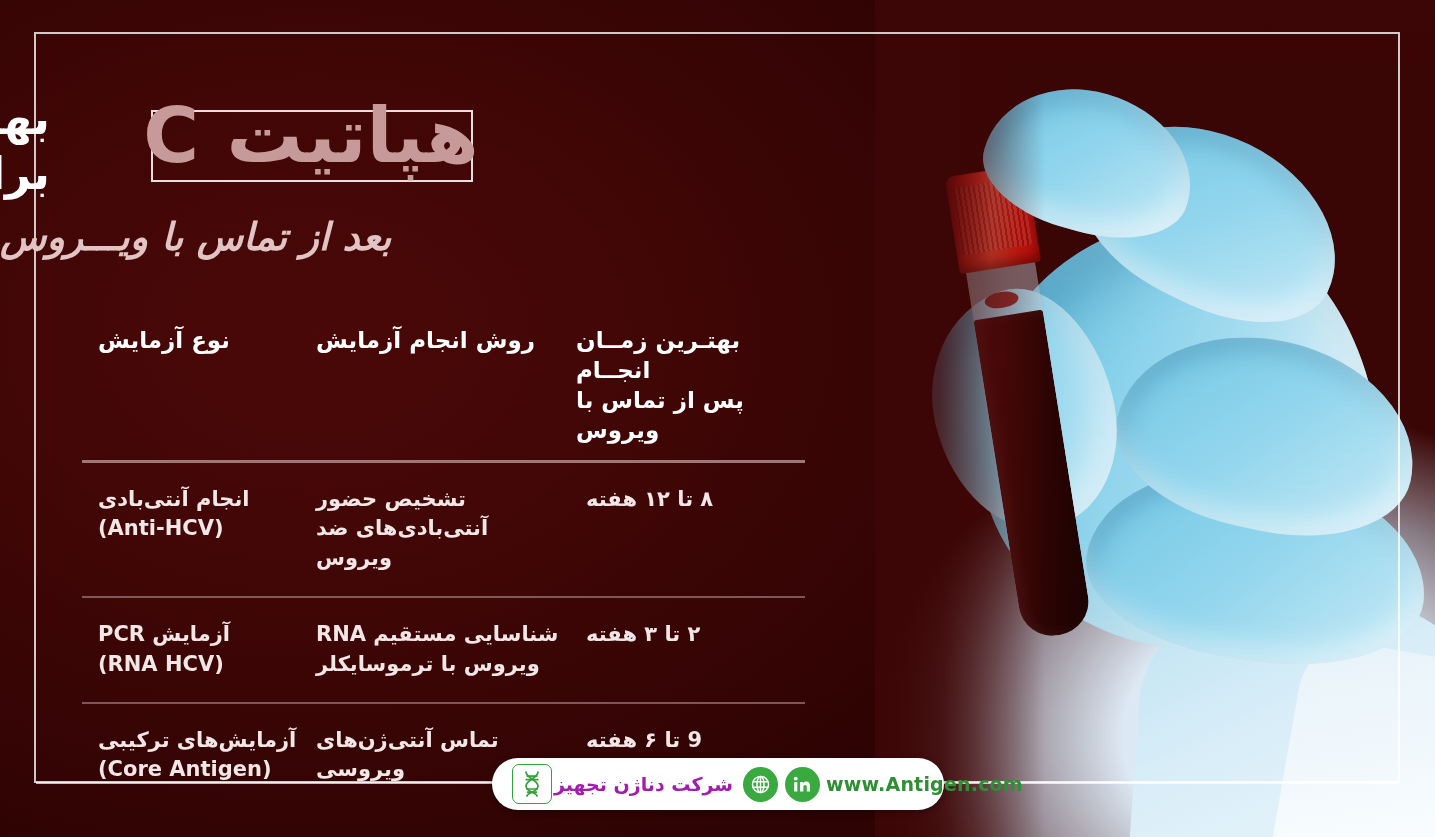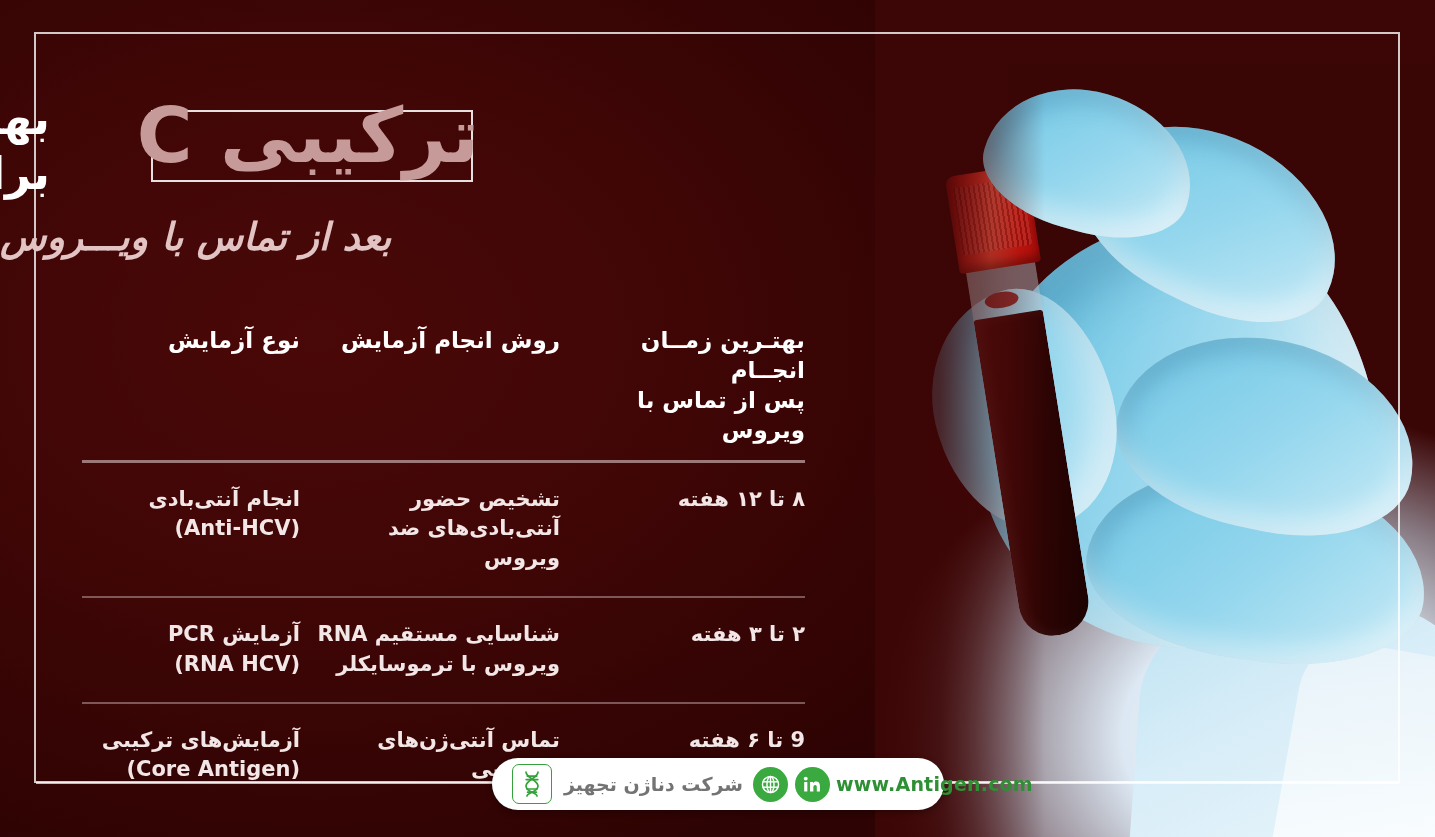--- a/index.html
+++ b/index.html
@@ -289,21 +289,21 @@
     font-size: 23px;
     font-weight: 700;
     line-height: 1.30;
     padding-bottom: 10px;
   }
   .col-type   { width: 218px; }
   .col-method { width: 260px; }
   .col-time   { width: 245px; }
   .cell {
     box-sizing: border-box;
-    text-align: right;
+    text-align: left;
     direction: rtl;
     padding-left: 16px;
   }
   .rule-head {
     height: 3px;
     background: #9d7878;
     margin-top: 4px;
     margin-bottom: 0;
   }
   .rule {
@@ -364,25 +364,24 @@
     border: 1.6px solid #35a13a;
     border-radius: 7px;
     margin-left: 10px;
     margin-right: 2px;
     display: flex;
     align-items: center;
     justify-content: center;
     flex: 0 0 auto;
   }
   .badge-company {
-    color: #737373;
+    color: #a21caf;
     font-size: 19px;
     font-weight: 700;
     white-space: nowrap;
-    margin-left: 10px;
     direction: rtl;
   }
   .badge-icons {
     display: flex;
     flex-direction: row;
     align-items: center;
     gap: 7px;
     margin-left: 10px;
   }
   .circle-icon {
@@ -433,21 +432,21 @@
     <div class="photo-fade-top"></div>
     <div class="photo-fade-left"></div>
   </div>
 
   <div class="frame"></div>
 
   <div class="headline">
     <div class="headline-row">
       <div class="brandword-wrap">
         <div class="brandword-box"></div>
-        <div class="brandword">ترکیبی C</div>
+        <div class="brandword">هپاتیت C</div>
       </div>
       <div class="headline-main">
         <span class="hl-line hl-l1">بهترین زمـــان</span>
         <span class="hl-line hl-l2">برای آزمـــایش</span>
       </div>
     </div>
   </div>
   <div class="subhead">بعد از تماس با ویـــروس</div>
 
   <div class="table">

